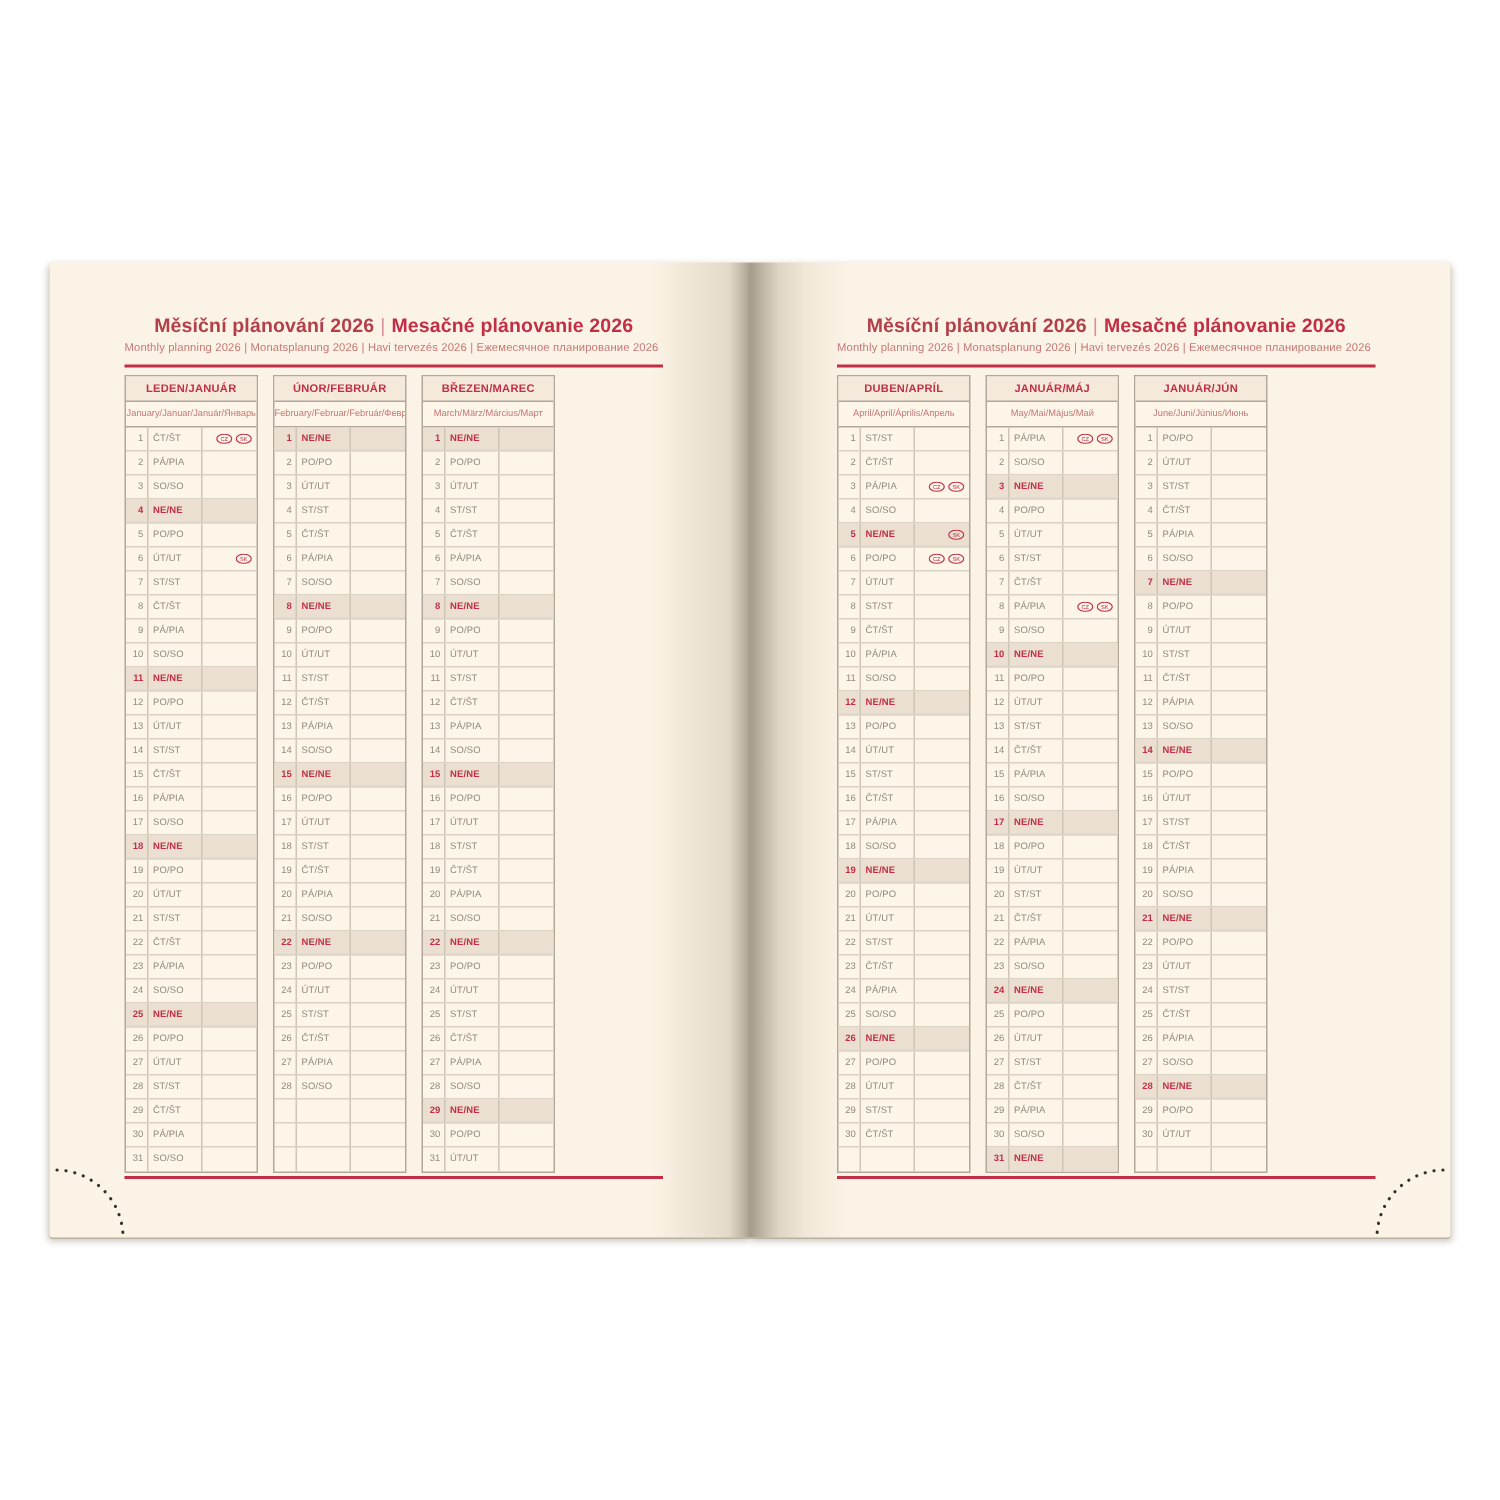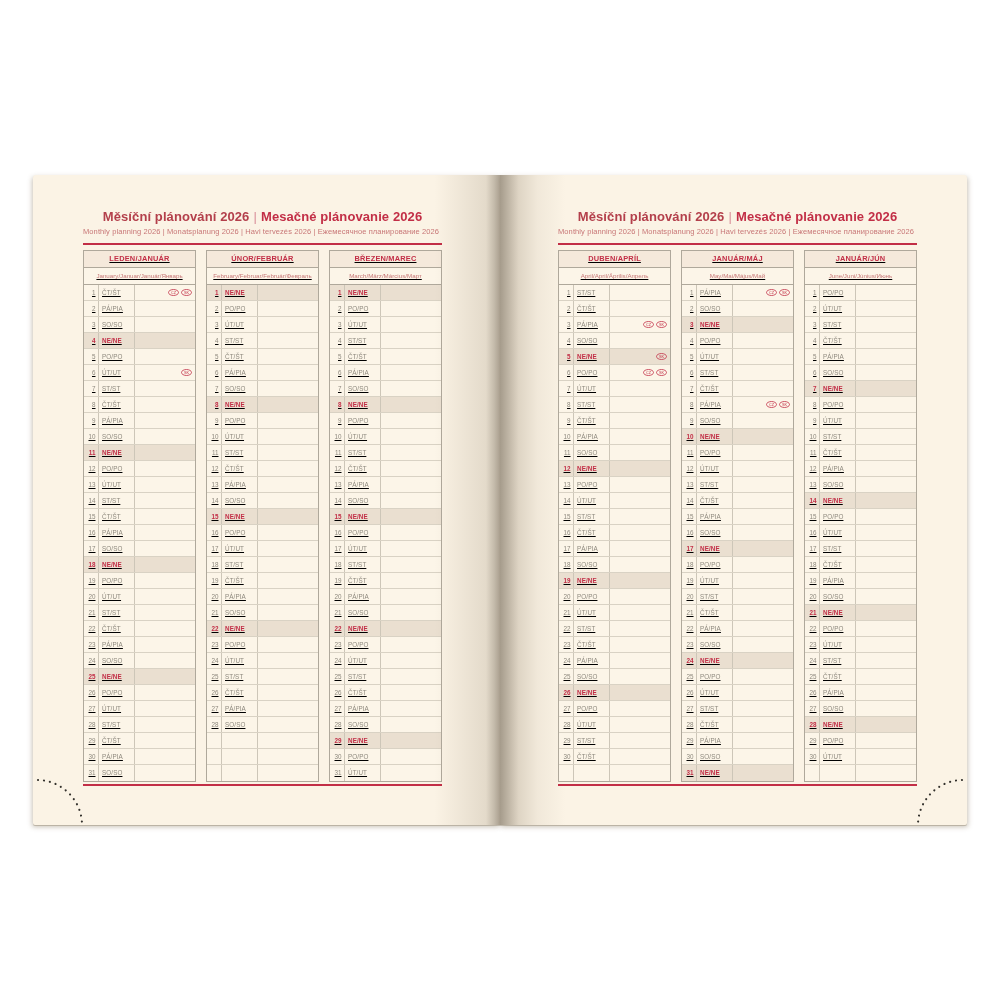--- a/index.html
+++ b/index.html
@@ -36,23 +36,22 @@
   .t-sk{color:var(--accent-red,#c22e46);}
   .page-subtitle{
     margin-top:3px;font-size:7.5px;color:var(--soft-red,#c87777);
     letter-spacing:.1px;white-space:nowrap;
   }
   .rule{height:2px;background:var(--accent-red,#c22e46);}
   .rule-top{margin-top:7px;}
   .rule-bottom{margin-top:2px;}
   .months{display:flex;gap:10px;margin-top:5px;}
   .month-column{
-    width:113px;box-sizing:border-box;border:1px solid var(--border-gray,#afa89b);
+    width:89px;box-sizing:border-box;border:1px solid var(--border-gray,#afa89b);
     background:var(--column-bg,#fcf5e8);
-    text-decoration:underline;
   }
   .month-name{
     height:16px;line-height:16px;text-align:center;font-size:7.4px;font-weight:bold;
     color:var(--accent-red,#c22e46);background:var(--header-band,#f5e9db);
     border-bottom:1px solid var(--border-gray,#afa89b);letter-spacing:.2px;white-space:nowrap;overflow:hidden;
   }
   .month-subtitle{
     height:16px;line-height:16px;text-align:center;font-size:6.2px;
     color:var(--soft-red,#c87777);border-bottom:1px solid var(--border-gray,#afa89b);
     white-space:nowrap;overflow:hidden;

